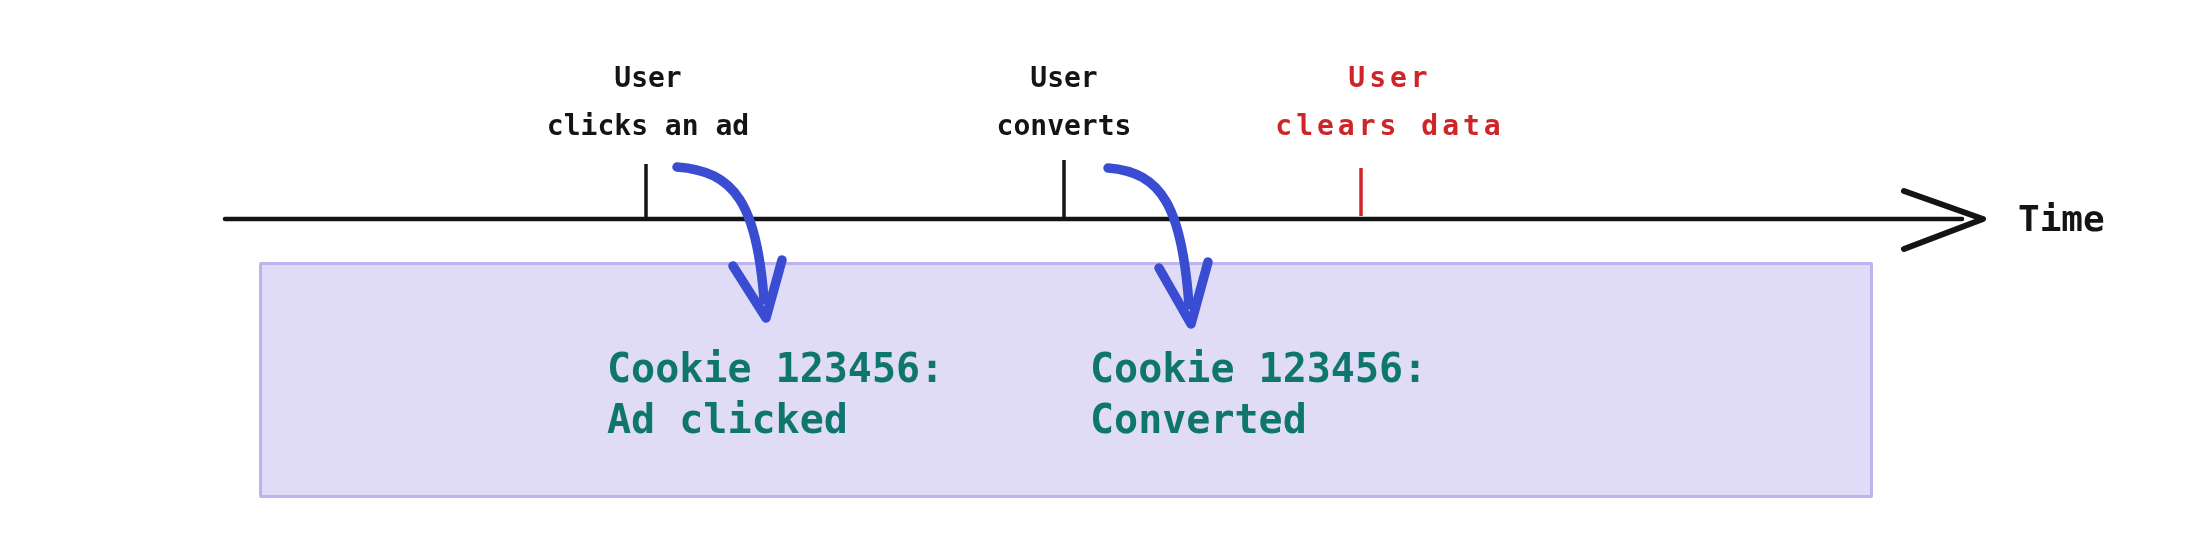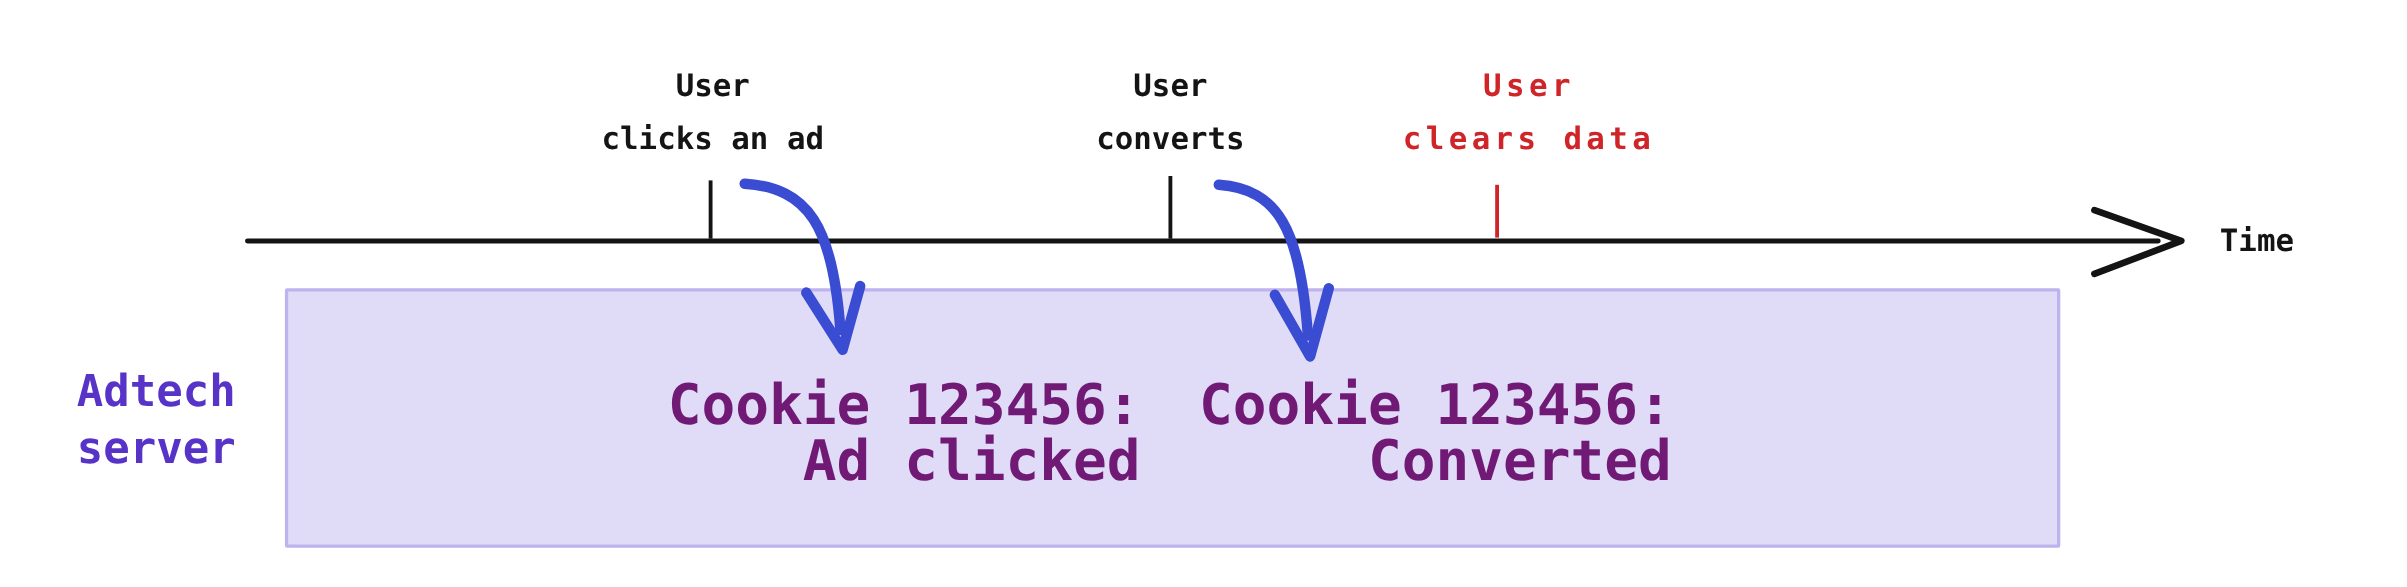--- a/index.html
+++ b/index.html
@@ -38,21 +38,21 @@
     line-height: 48px;
     color: #141414;
   }
   .event-label.red {
     color: #cf2428;
     letter-spacing: 4px;
   }
   .time-label {
     left: 2018px;
     top: 197px;
-    font-size: 28px;
+    font-size: 36px;
     line-height: 44px;
     color: #141414;
   }
   .server-label {
     left: 17px;
     top: 330px;
     width: 250px;
     text-align: center;
     font-size: 40px;
     line-height: 52px;
@@ -64,46 +64,44 @@
     top: 262px;
     width: 1608px;
     height: 230px;
     background: #e0dbf7;
     border: 3px solid #bfb3ef;
     border-radius: 2px;
     z-index: 1;
   }
   .cookie-record {
     top: 343px;
-    font-size: 51px;
+    font-size: 40px;
     line-height: 51px;
-    color: #701a75;
-    text-align: right;
+    color: #0f766e;
+    text-align: left;
   }
 </style>
 </head>
 <body>
 
 <div class="canvas">
 
   <div class="server-box"></div>
 
   <div class="label event-label" style="left:398px;">User
 clicks an ad</div>
 
   <div class="label event-label" style="left:814px;">User
 converts</div>
 
   <div class="label event-label red" style="left:1140px;">User
 clears data</div>
 
   <div class="label time-label">Time</div>
 
-  <div class="label server-label">Adtech
-server</div>
 
   <div class="label cookie-record" style="left:607px;">Cookie 123456:
 Ad clicked</div>
 
   <div class="label cookie-record" style="left:1090px;">Cookie 123456:
 Converted</div>
 
   <svg class="overlay-svg" viewBox="0 0 2188 534">
 
     <line x1="225" y1="219" x2="1962" y2="219" stroke="#141414" stroke-width="4.5" stroke-linecap="round"></line>

